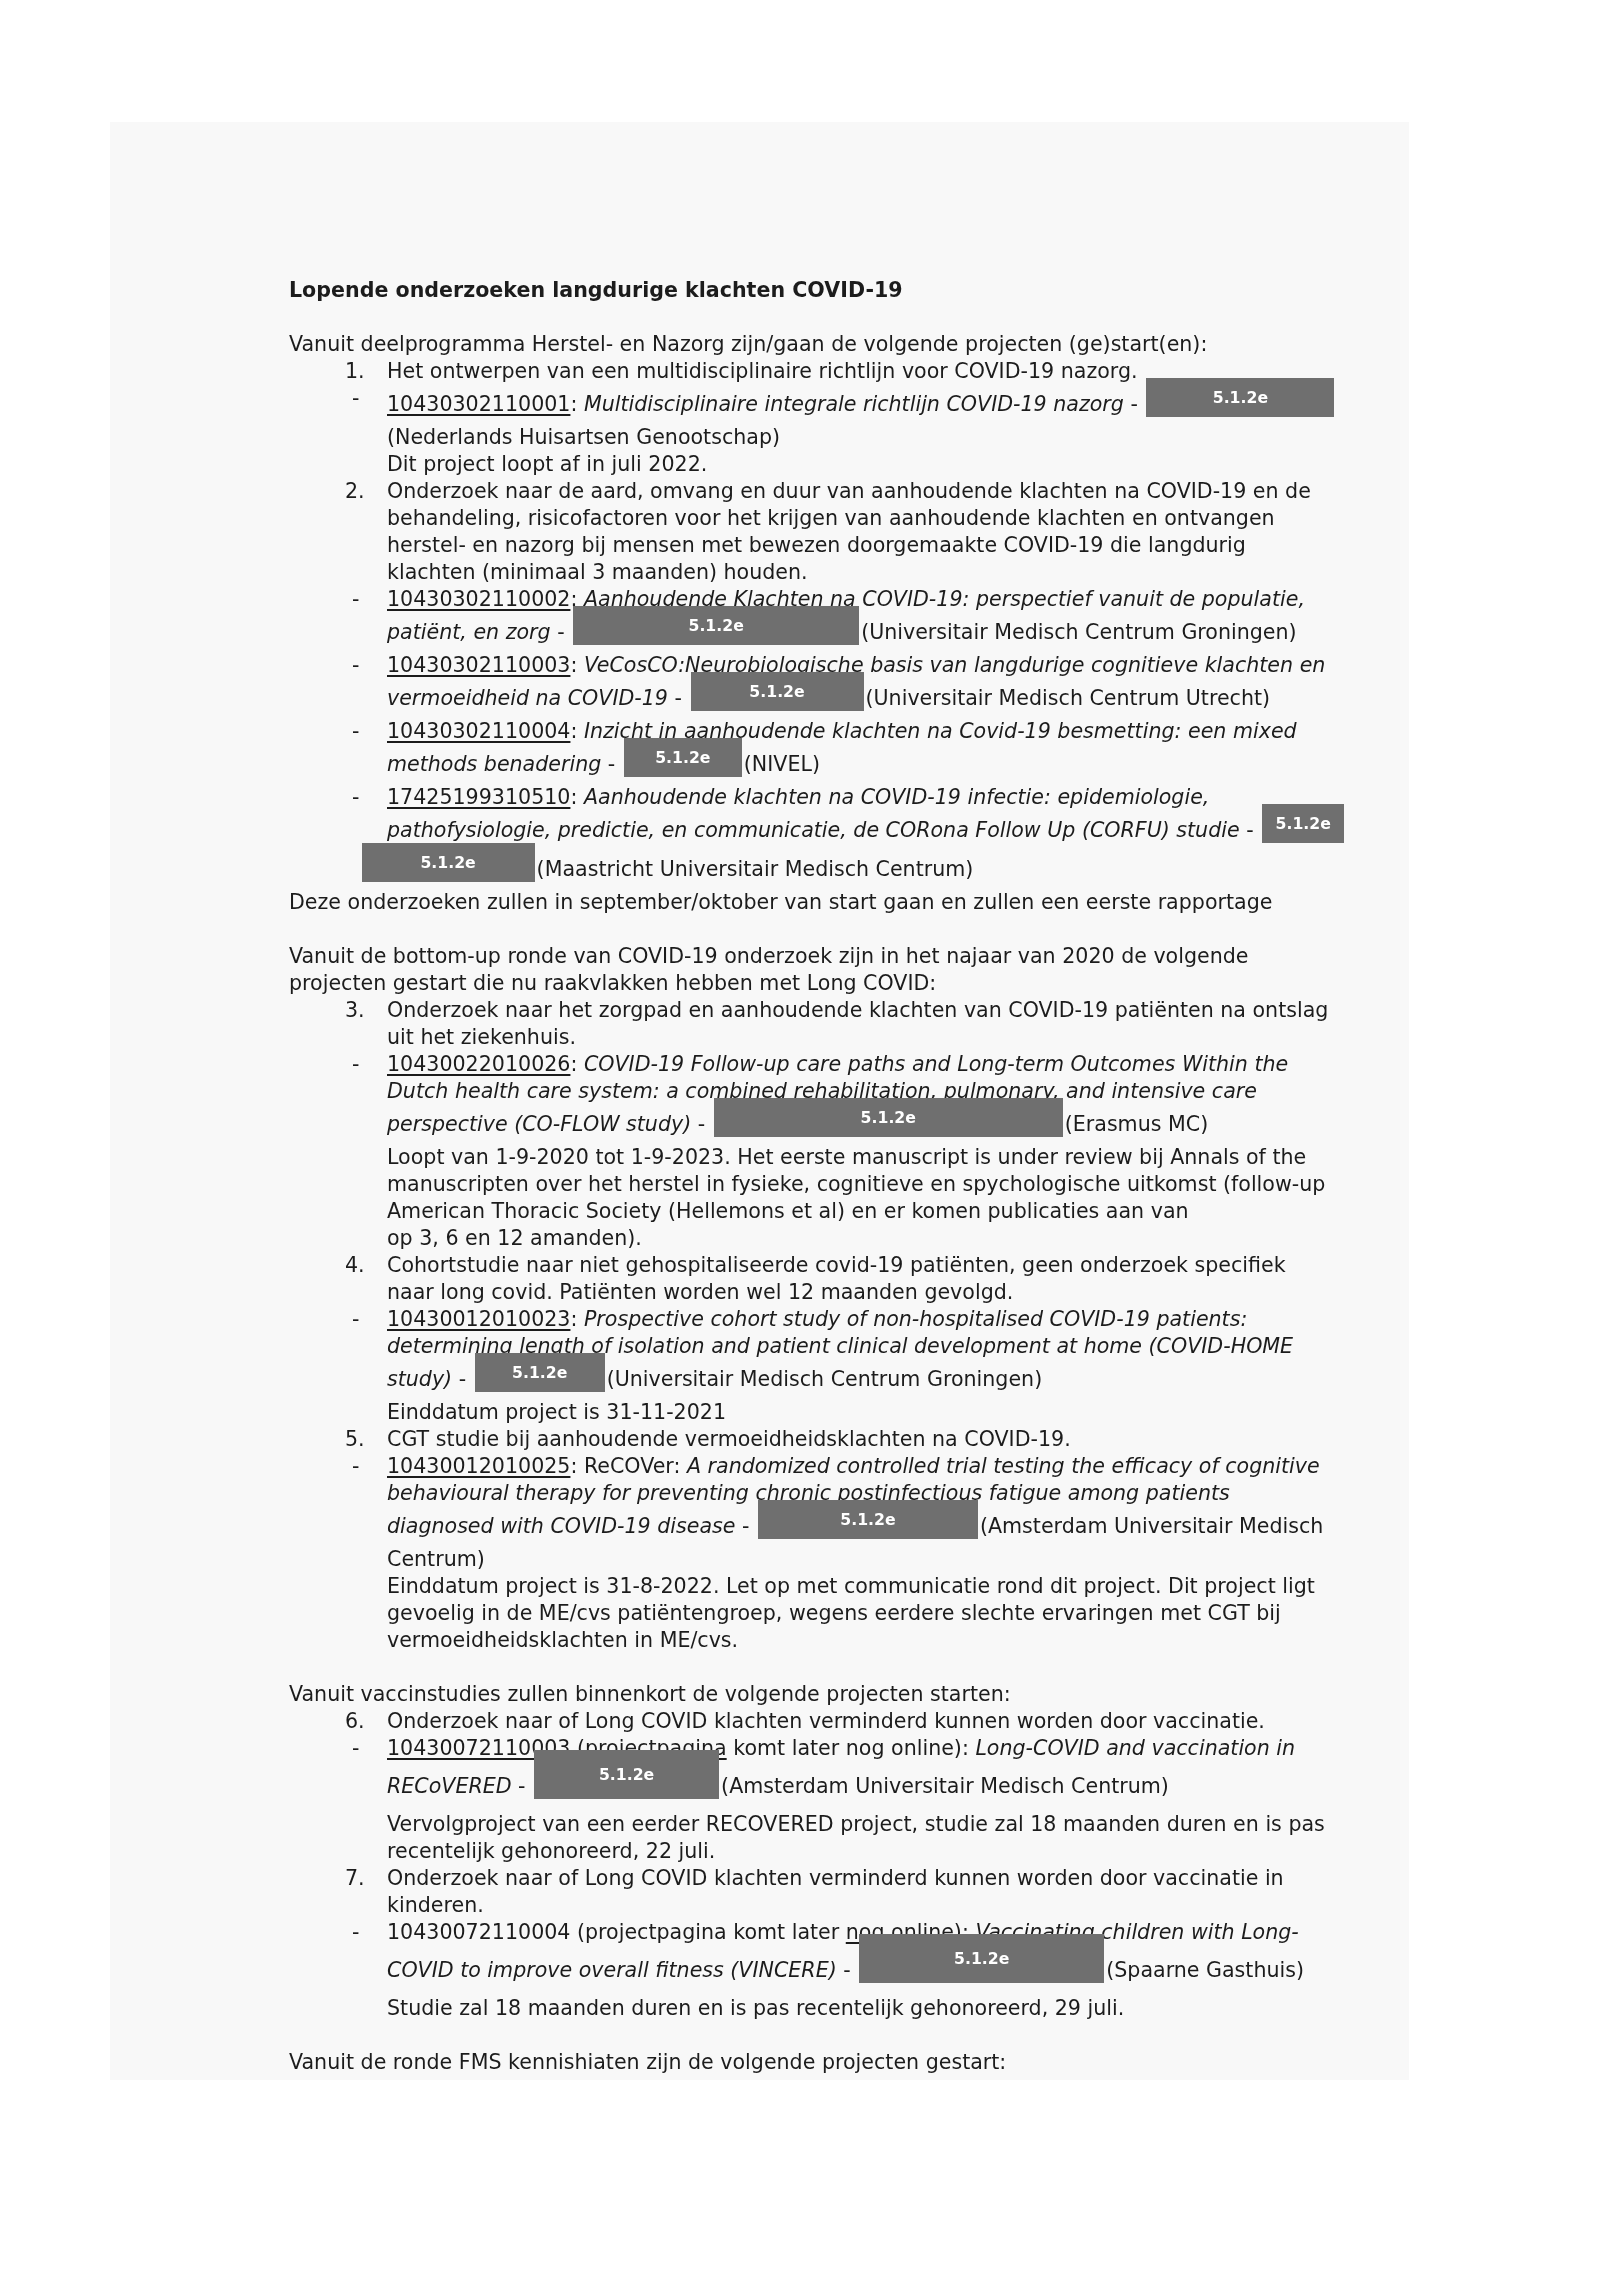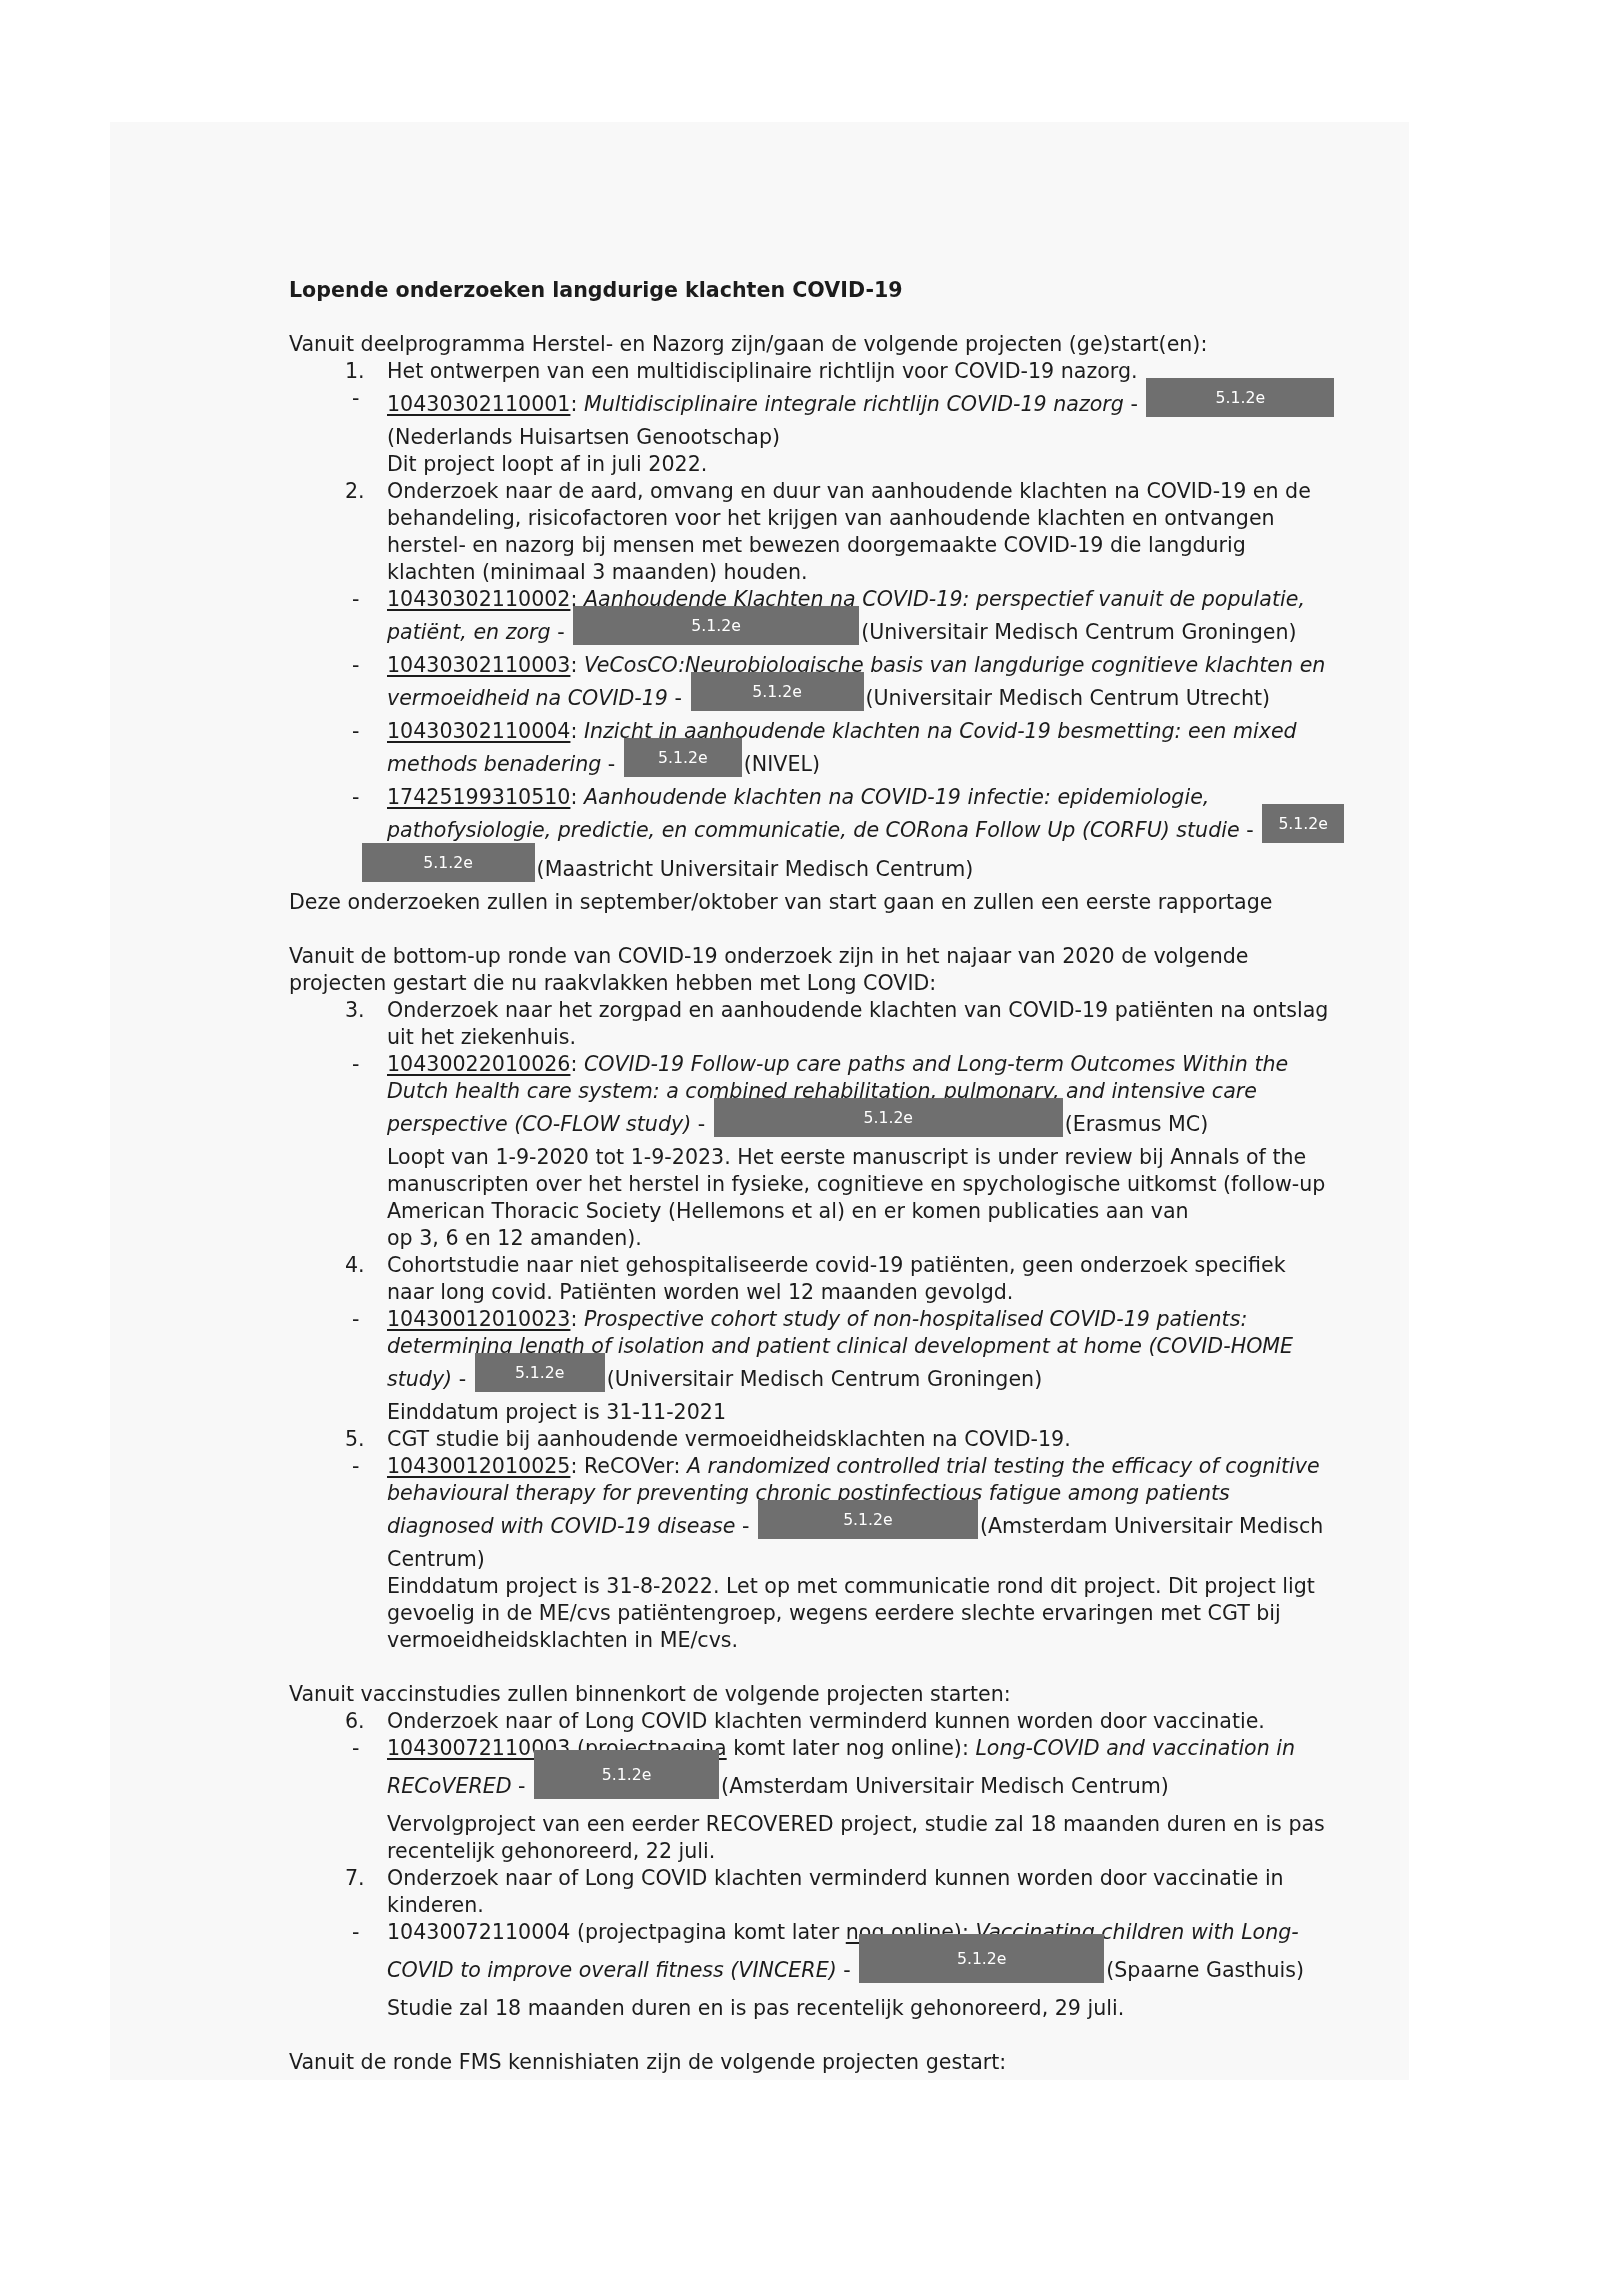--- a/index.html
+++ b/index.html
@@ -43,20 +43,21 @@
   .redact{
     display:inline-block;
     position:relative;
     background:#6f6f6f;
     color:#ffffff;
     font-size:15.7px;
     font-style:normal;
     text-align:center;
     vertical-align:middle;
     margin:0 2px;
+    font-weight:bold;
   }
 </style>
 </head>
 <body>
 
 <div class="canvas">
   <div class="page-shade"></div>
   <div class="page-number">685544</div>
   <div class="doc" id="doc">
       <div class="title">

